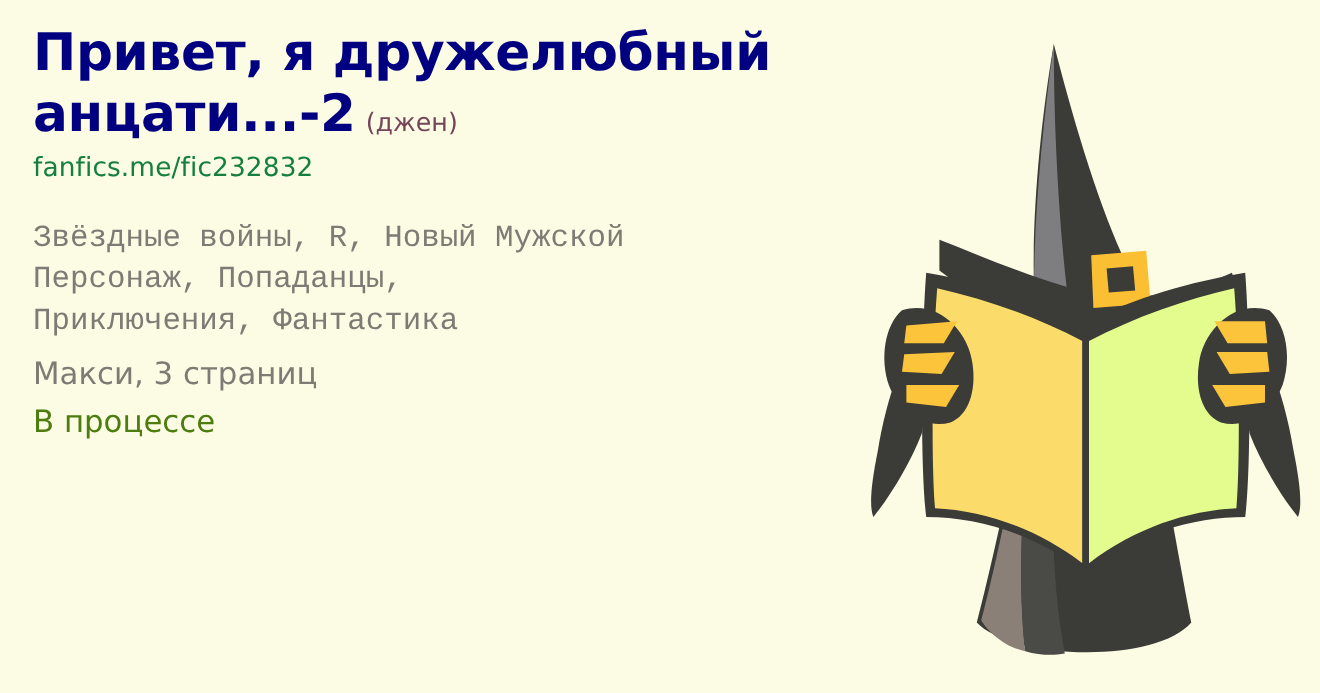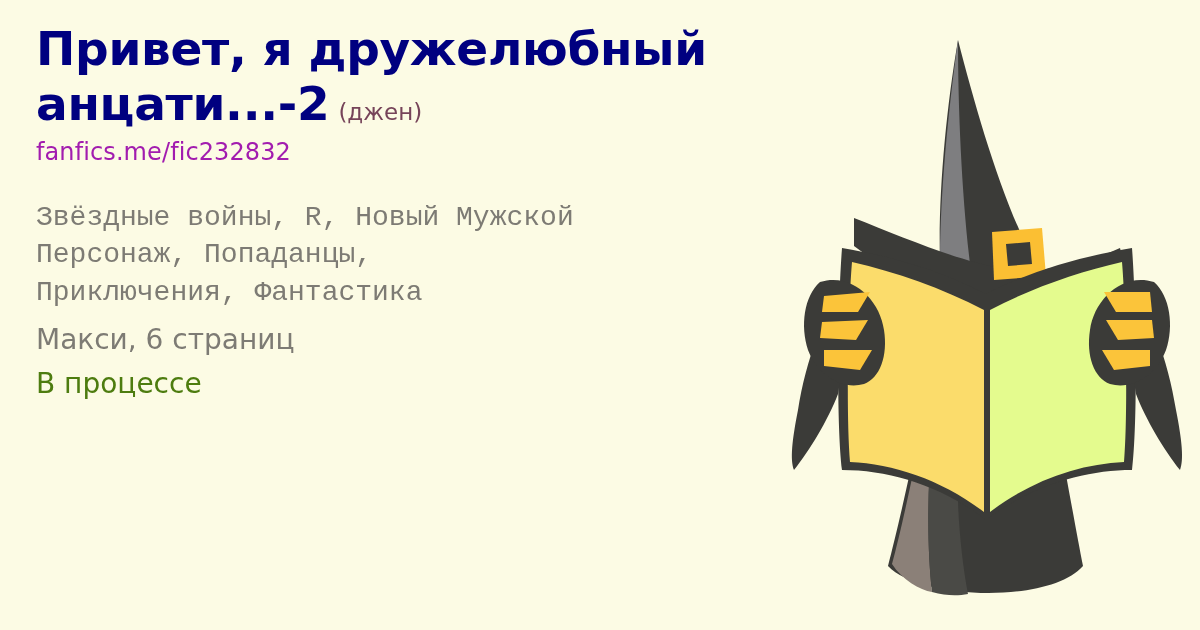--- a/index.html
+++ b/index.html
@@ -20,21 +20,21 @@
   .card {
     position: relative;
     width: 1200px;
     height: 630px;
     background: #FCFBE4;
   }
 
   
   .text-col {
     position: absolute;
-    left: 36px;
+    left: 30px;
     top: 22px;
     width: 790px;
   }
 
   .title-block {
     width: 790px;
   }
 
   .title {
     font-family: "DejaVu Sans", "Liberation Sans", sans-serif;
@@ -57,21 +57,21 @@
     color: #764459;
     letter-spacing: 0;
     vertical-align: baseline;
     padding-left: 9px;
   }
 
   .url {
     margin-top: 7px;
     font-family: "DejaVu Sans", "Liberation Sans", sans-serif;
     font-size: 24px;
-    color: #a21caf;
+    color: #15803d;
     letter-spacing: 0.1px;
   }
 
   .chapter {
     margin-top: 38px;
     font-family: "DejaVu Sans", "Liberation Sans", sans-serif;
     font-weight: bold;
     font-size: 28px;
     color: #151515;
     letter-spacing: 0.2px;
@@ -125,21 +125,21 @@
 
     <div class="url">fanfics.me/fic232832</div>
 
 
     <div class="tags">
       <div>Звёздные войны, R, Новый Мужской</div>
       <div>Персонаж, Попаданцы,</div>
       <div>Приключения, Фантастика</div>
     </div>
 
-    <div class="meta">Макси, 6 страниц</div>
+    <div class="meta">Макси, 3 страниц</div>
 
     <div class="status">В процессе</div>
 
   </div>
 
   <div class="illustration">
     <svg width="420" height="630" viewBox="0 0 420 630" xmlns="http://www.w3.org/2000/svg">
 
       <g>
         <path d="M 152 365

